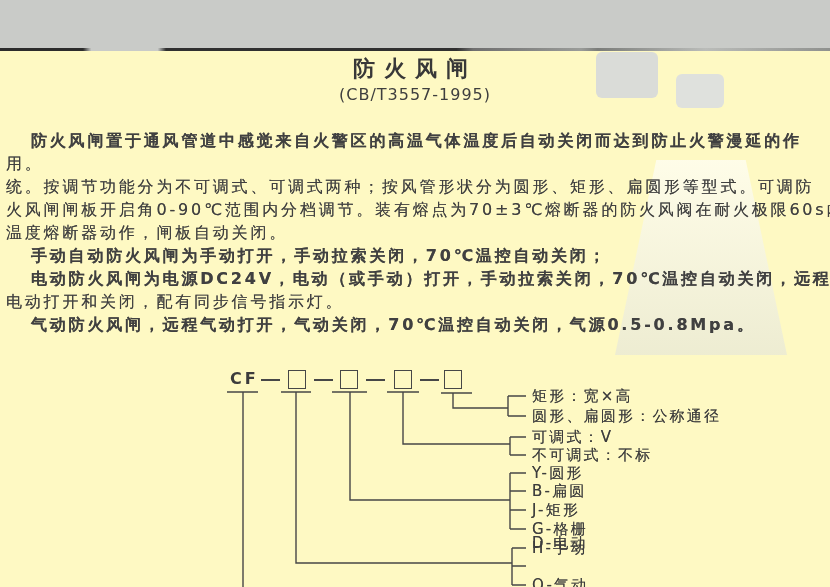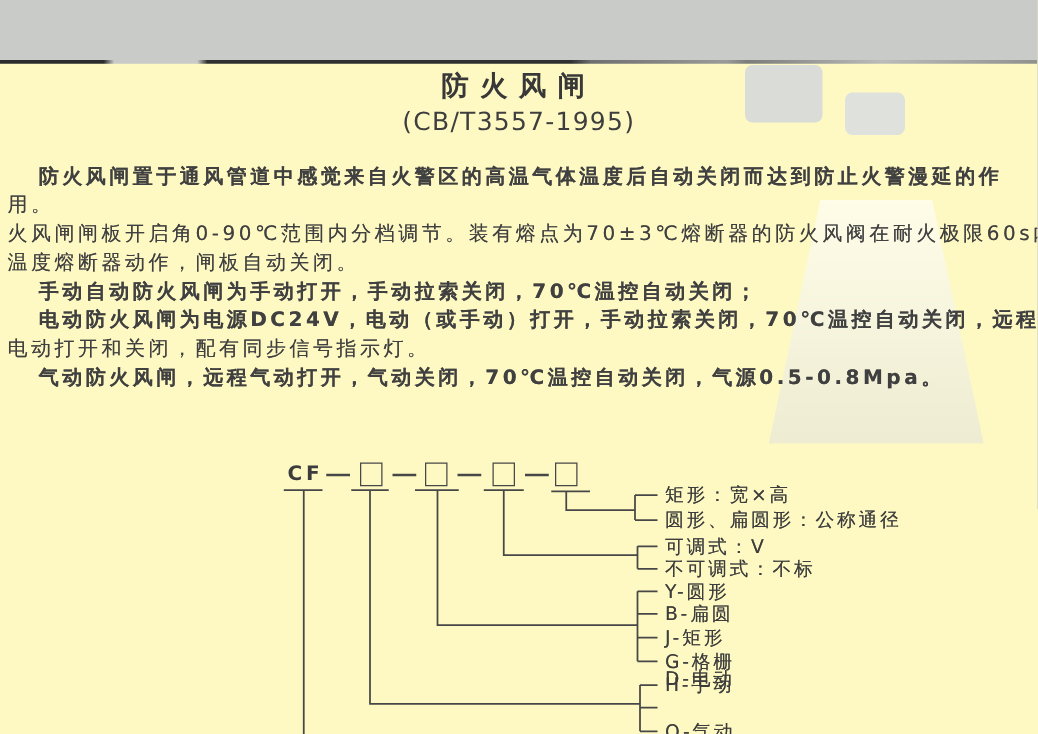--- a/index.html
+++ b/index.html
@@ -27,21 +27,21 @@
   }
   .dash-bottom{position:absolute;left:140px;top:569px;width:255px;border-top:2px dashed #a2a4a1;}
   
   .title{
     position:absolute;top:6px;left:0;width:830px;
     text-align:center;font-size:22px;font-weight:bold;
     letter-spacing:9px;color:#383838;
   }
   .subtitle{
     position:absolute;top:37px;left:0;width:830px;
-    text-align:center;font-size:20px;letter-spacing:1px;color:#3e3e3e;
+    text-align:center;font-size:16px;letter-spacing:1px;color:#3e3e3e;
   }
   
   .body-text{position:absolute;top:81px;left:6px;width:820px;}
   .bl{
     height:23px;line-height:23px;white-space:nowrap;
     font-size:16px;letter-spacing:2.8px;color:#404040;
     text-shadow:0 0 .5px rgba(64,64,64,.7);
   }
   .bl.ind{padding-left:25px;font-weight:bold;}
   
@@ -72,20 +72,21 @@
   <div class="blob-b"></div>
   <div class="watermark"></div>
   <div class="dash-bottom"></div>
 
   <div class="title">防火风闸</div>
   <div class="subtitle">(CB/T3557-1995)</div>
 
   <div class="body-text">
     <div class="bl ind">防火风闸置于通风管道中感觉来自火警区的高温气体温度后自动关闭而达到防止火警漫延的作</div>
     <div class="bl">用。</div>
+    <div class="bl">统。按调节功能分为不可调式、可调式两种；按风管形状分为圆形、矩形、扁圆形等型式。可调防</div>
     <div class="bl">火风闸闸板开启角0-90℃范围内分档调节。装有熔点为70±3℃熔断器的防火风阀在耐火极限60s内</div>
     <div class="bl">温度熔断器动作，闸板自动关闭。</div>
     <div class="bl ind">手动自动防火风闸为手动打开，手动拉索关闭，70℃温控自动关闭；</div>
     <div class="bl ind">电动防火风闸为电源DC24V，电动（或手动）打开，手动拉索关闭，70℃温控自动关闭，远程</div>
     <div class="bl">电动打开和关闭，配有同步信号指示灯。</div>
     <div class="bl ind">气动防火风闸，远程气动打开，气动关闭，70℃温控自动关闭，气源0.5-0.8Mpa。</div>
   </div>
 
   <div class="diagram">
 

